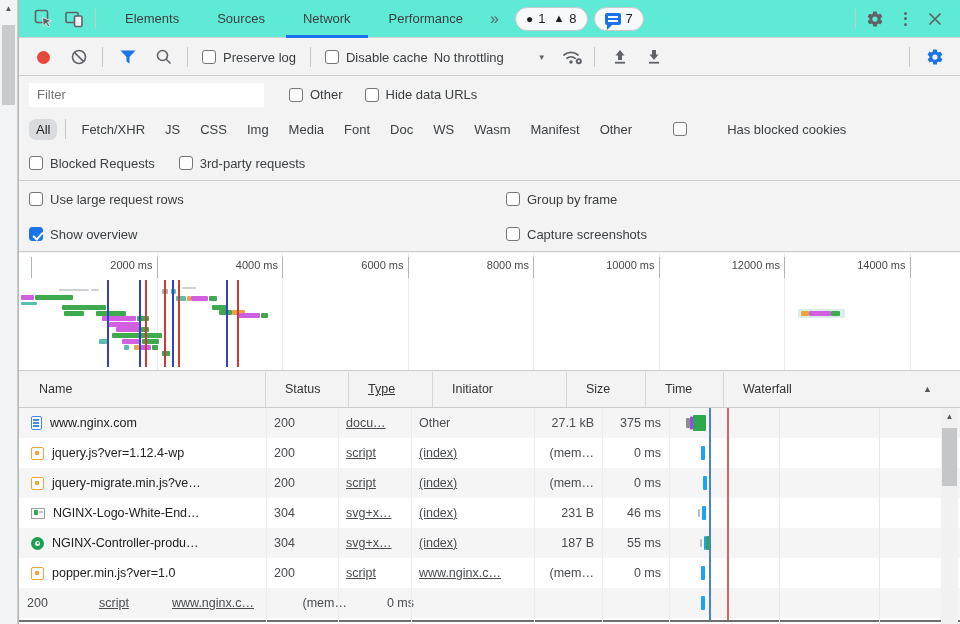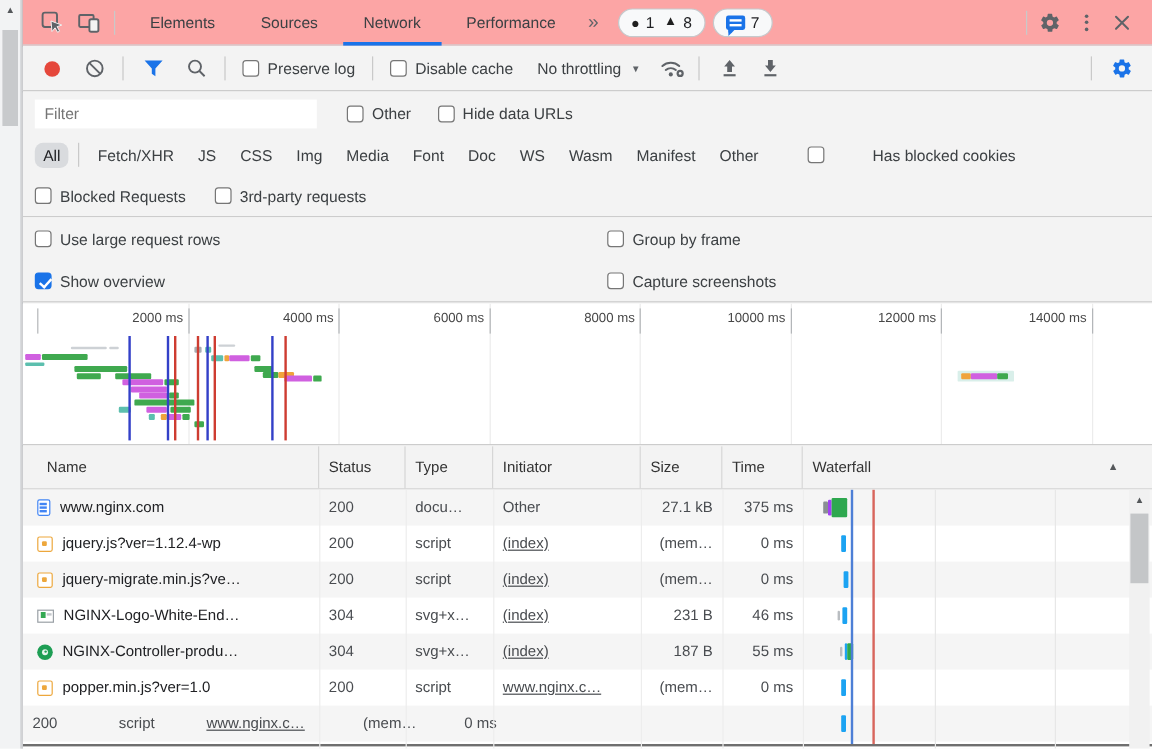--- a/index.html
+++ b/index.html
@@ -11,40 +11,40 @@
   
   .page-scrollbar { position:absolute; left:0; top:0; width:18px; height:624px; background:#f2f3f4; border-right:1px solid #c9cccf; }
   .ps-arrow { position:absolute; top:3px; left:3px; width:11px; height:11px; font-size:8px; color:#54575a; display:flex; align-items:center; justify-content:center; }
   .ps-thumb { position:absolute; top:25px; left:2px; width:13px; height:80px; background:#c8cacc; }
 
   .devtools { position:absolute; left:18px; top:0; right:0; bottom:0; background:#f3f3f3; font-size:13px; }
 
   .vdiv { width:1px; height:20px; background:#c9c9c9; flex:none; }
 
   
-  .tabbar { position:absolute; left:0; right:0; top:0; height:38px; display:flex; align-items:center; padding:0 10px; border-bottom:1px solid #d0d3d6; background:#fca5a5; }
+  .tabbar { position:absolute; left:0; right:0; top:0; height:38px; display:flex; align-items:center; padding:0 10px; border-bottom:1px solid #d0d3d6; background:#5eead4; }
   .tbtn { width:30px; height:28px; display:flex; align-items:center; justify-content:center; flex:none; cursor:pointer; }
   .tabs { display:flex; height:38px; margin-left:10px; }
   .tab { position:relative; padding:0 19px; line-height:37px; color:#3c4043; white-space:nowrap; cursor:pointer; }
   .tab.active::after { content:""; position:absolute; left:2px; right:2px; bottom:0; height:3px; background:#1a73e8; }
   .more-tabs { color:#5f6368; font-size:16px; padding:0 8px; cursor:pointer; }
   .badge { display:flex; align-items:center; gap:5px; border:1px solid #c6c9cc; border-radius:12px; padding:2px 10px; height:24px; background:#f8f9fa; cursor:pointer; color:#202124; }
   .badge .glyph-dot { font-size:12px; line-height:1; color:#1f1f1f; }
   .badge .glyph-tri { font-size:11px; line-height:1; color:#1f1f1f; }
   .bubble { width:16px; height:12px; background:#1a73e8; border-radius:2px; position:relative; flex:none; }
   .bubble::before { content:""; position:absolute; left:3px; top:3px; width:10px; height:2px; background:#fff; box-shadow:0 4px 0 #fff; }
   .bubble::after { content:""; position:absolute; left:2px; bottom:-5px; border:3px solid transparent; border-top-color:#1a73e8; border-left-color:#1a73e8; }
   .dots { flex-direction:column; gap:2.5px; }
   .dots i { width:3px; height:3px; border-radius:50%; background:#5f6368; }
 
   
   .nettoolbar { position:absolute; left:0; right:0; top:39px; height:37px; display:flex; align-items:center; padding:0 12px; border-bottom:1px solid #ccc; background:#f3f3f3; }
   .record-dot { width:13px; height:13px; border-radius:50%; background:#e5473b; margin:0 16px 0 6px; cursor:pointer; flex:none; }
   .nt-icon { display:flex; align-items:center; justify-content:center; width:26px; height:26px; cursor:pointer; flex:none; }
-  .throttle { display:flex; align-items:center; gap:8px; margin:0 14px 0 20px; cursor:pointer; color:#3c4043; }
+  .throttle { display:flex; align-items:center; gap:34px; margin:0 14px 0 6px; cursor:pointer; color:#3c4043; }
   .caret { font-size:8px; color:#5f6368; }
   .spacer { flex:1; }
 
   
   .check { display:flex; align-items:center; gap:7px; cursor:pointer; white-space:nowrap; }
   .cb { width:14px; height:14px; border:1px solid #767676; border-radius:3px; background:#fff; flex:none; position:relative; }
   .cb.checked { background:#1a73e8; border-color:#1a73e8; }
   .cb.checked::after { content:""; position:absolute; left:4.5px; top:1.5px; width:4px; height:8px; border:solid #fff; border-width:0 2px 2px 0; transform:rotate(42deg); }
 
   
@@ -67,25 +67,25 @@
 
   
   .overview { position:absolute; left:0; right:0; top:253px; height:118px; background:#fff; border-bottom:1px solid #ccc; overflow:hidden; }
   .ov-grid { position:absolute; top:0; bottom:0; width:1px; background:#ececec; }
   .ov-tick { position:absolute; top:4px; width:1px; height:21px; background:#b3b6b9; }
   .ov-label { position:absolute; top:6px; font-size:11px; color:#474747; transform:translateX(-100%); white-space:nowrap; }
   .ov-bar { position:absolute; height:5px; border-radius:1px; }
   .ov-line { position:absolute; top:27px; bottom:3px; width:2px; }
 
   
-  .gh { position:absolute; left:0; right:0; top:372px; height:36px; display:flex; background:#f3f3f3; border-bottom:1px solid #ccc; }
+  .gh { position:absolute; left:0; right:0; top:372px; height:36px; display:flex; background:#f3f3f3; border-bottom:1px solid #ccc;gap:11px; }
   .gh-cell { height:35px; line-height:35px; font-size:12.5px; color:#333; border-right:1px solid #d6d6d6; padding-left:8px; white-space:nowrap; overflow:hidden; cursor:pointer; }
   .c-name { width:247px; }
   .c-status { width:72px; }
-  .c-type { width:73px; }
+  .c-type { width:73px;text-decoration:underline; }
   .c-init { width:123px; }
   .c-size { width:68px; }
   .c-time { width:67px; }
   .c-wf { flex:1; border-right:none; }
   .gh-cell.c-name { padding-left:20px; }
   .gh-cell.c-wf { display:flex; align-items:center; justify-content:space-between; padding-right:28px; }
   .sort-arrow { font-size:9px; color:#54575a; }
 
   .grid-body { position:absolute; left:0; right:0; top:408px; bottom:0; background:#fff; overflow:hidden; }
   .row { display:flex; height:30px; position:relative; cursor:pointer; }

